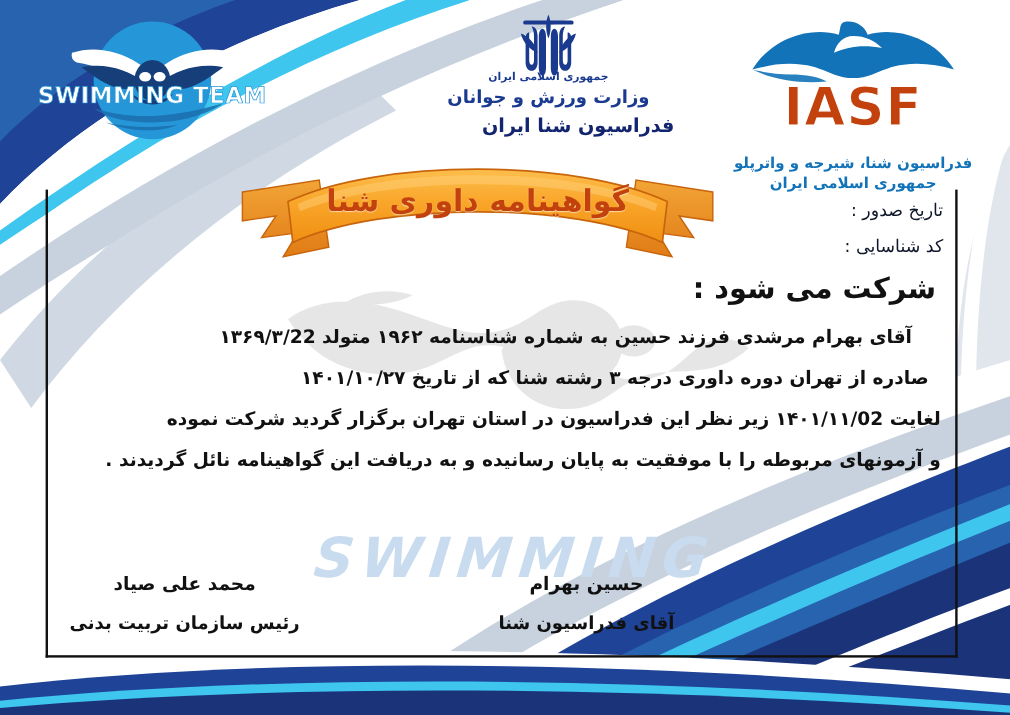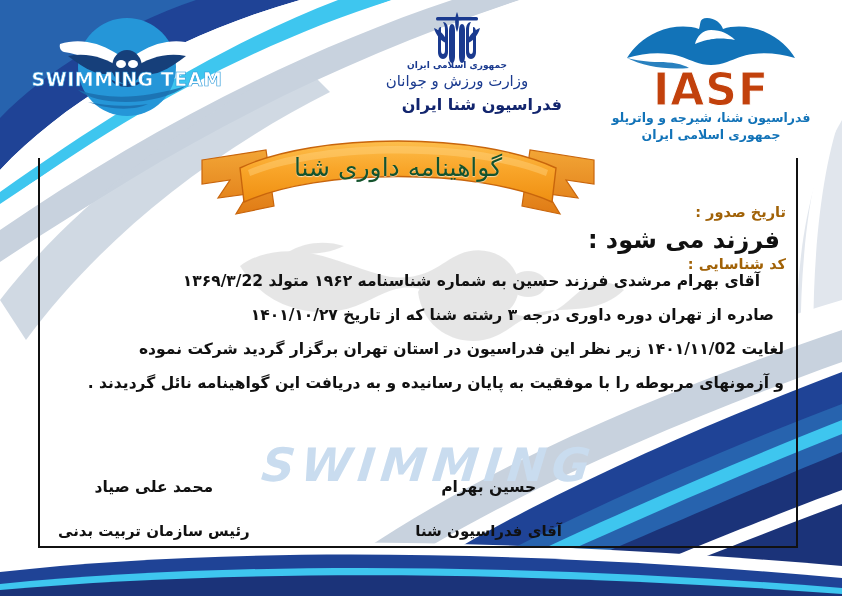--- a/index.html
+++ b/index.html
@@ -34,21 +34,21 @@
     position:absolute;left:352px;top:8px;width:210px;height:126px;z-index:5;
     text-align:center;
     direction:rtl;
   }
   .emblem{display:block;margin:0 auto;}
   .lc-l1{
     font-size:9px;color:#1a3a8f;font-weight:bold;letter-spacing:0;
     margin-top:-4px;font-family:"DejaVu Sans",sans-serif;
   }
   .lc-l2{
-    font-size:15px;color:#1a3a8f;font-weight:normal;margin-top:2px;
+    font-size:15px;color:#1a3a8f;font-weight:bold;margin-top:2px;
     font-family:"DejaVu Sans",sans-serif;
   }
   .lc-l3{
     font-size:16px;color:#12256e;font-weight:bold;margin-top:5px;
     font-family:"DejaVu Sans",sans-serif;
     text-align:right;
   }
 
   .logo-right{
     position:absolute;right:22px;top:14px;width:218px;height:130px;z-index:5;
@@ -57,40 +57,40 @@
   .iasf-word{
     font-family:"DejaVu Sans",sans-serif;
     font-size:44px;font-weight:bold;color:#c2410c;
     letter-spacing:1px;line-height:.92;margin-top:-8px;
     -webkit-text-stroke:1px #ffffff;
   }
   .lr-l1,.lr-l2{
     font-size:12.5px;color:#1273b8;font-weight:bold;line-height:1.35;
     font-family:"DejaVu Sans",sans-serif;
   }
-  .lr-l1{margin-top:0;}
+  .lr-l1{margin-top:18px;}
 
   
   .ribbon{position:absolute;left:196px;top:128px;width:404px;height:100px;z-index:6;}
   .ribbon-text{
     position:absolute;left:0;right:0;top:25px;
     text-align:center;
     font-family:"DejaVu Sans",sans-serif;
-    font-size:25px;font-weight:normal;color:#14532d;
+    font-size:25px;font-weight:bold;color:#c2410c;
     direction:rtl;letter-spacing:.5px;
     text-shadow:0 1px 1px rgba(255,255,255,.6);
   }
 
   
   .meta{
     position:absolute;right:56px;top:168px;z-index:7;
     direction:rtl;text-align:right;
     font-family:"DejaVu Sans",sans-serif;
   }
-  .meta-row{font-size:14.5px;font-weight:bold;color:#a16207;margin-bottom:14px;white-space:nowrap;margin-top:36px;}
+  .meta-row{font-size:14.5px;font-weight:normal;color:#0f172a;margin-bottom:14px;white-space:nowrap;}
 
   
   .body-wrap{
     position:absolute;left:54px;right:58px;top:226px;z-index:7;
     direction:rtl;
   }
   .certify-head{
     text-align:right;
     font-family:"DejaVu Sans",sans-serif;
     font-size:24px;font-weight:bold;color:#111;
@@ -112,21 +112,21 @@
   .l4{padding-right:0px;}
 
   
   .signatures{
     position:absolute;left:58px;right:280px;top:478px;z-index:7;
     direction:rtl;
     display:flex;justify-content:space-between;
     font-family:"DejaVu Sans",sans-serif;
   }
   .sig{text-align:center;}
-  .sig-name{font-size:15.5px;font-weight:bold;color:#111;margin-bottom:26px;white-space:nowrap;}
+  .sig-name{font-size:15.5px;font-weight:bold;color:#111;margin-bottom:14px;white-space:nowrap;}
   .sig-title{font-size:15px;font-weight:bold;color:#111;white-space:nowrap;text-align:right;}
 
   
   .wm-swimming{
     position:absolute;left:262px;top:438px;z-index:2;
     font-family:"DejaVu Sans",sans-serif;
     font-style:italic;font-weight:bold;font-size:46px;
     letter-spacing:6px;
     color:#c9dcef;
     transform:skewX(-6deg);
@@ -298,21 +298,21 @@
       <span>تاریخ صدور :</span>
       <span></span>
     </div>
     <div class="meta-row">
       <span>کد شناسایی :</span>
       <span></span>
     </div>
   </div>
 
   <div class="body-wrap">
-    <div class="certify-head">فرزند می شود :</div>
+    <div class="certify-head">شرکت می شود :</div>
     <div class="body-line l1">آقای بهرام  مرشدی        فرزند  حسین    به شماره شناسنامه  ۱۹۶۲    متولد  ۱۳۶۹/۳/22</div>
     <div class="body-line l2">صادره از تهران         دوره داوری درجه  ۳     رشته شنا که از تاریخ  ۱۴۰۱/۱۰/۲۷</div>
     <div class="body-line l3">لغایت    ۱۴۰۱/۱۱/02   زیر نظر این فدراسیون  در استان تهران   برگزار گردید شرکت نموده</div>
     <div class="body-line l4">و آزمونهای مربوطه را با موفقیت به پایان رسانیده و به دریافت این گواهینامه نائل گردیدند .</div>
   </div>
 
   <div class="signatures">
     <div class="sig">
       <div class="sig-name">حسین بهرام</div>
       <div class="sig-title">آقای فدراسیون شنا</div>

